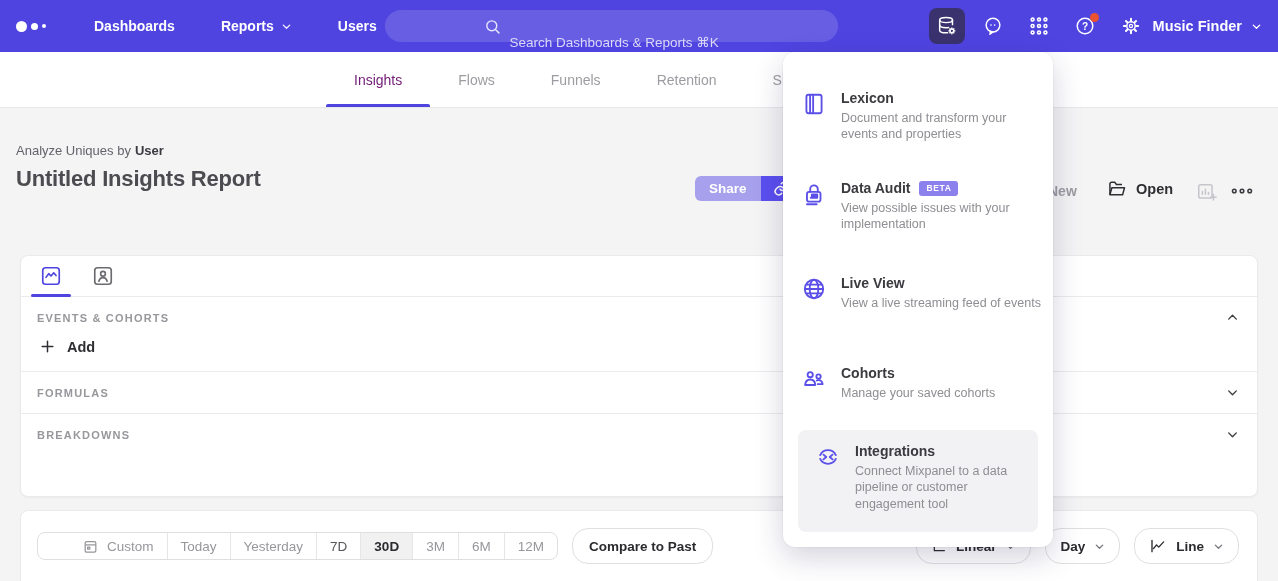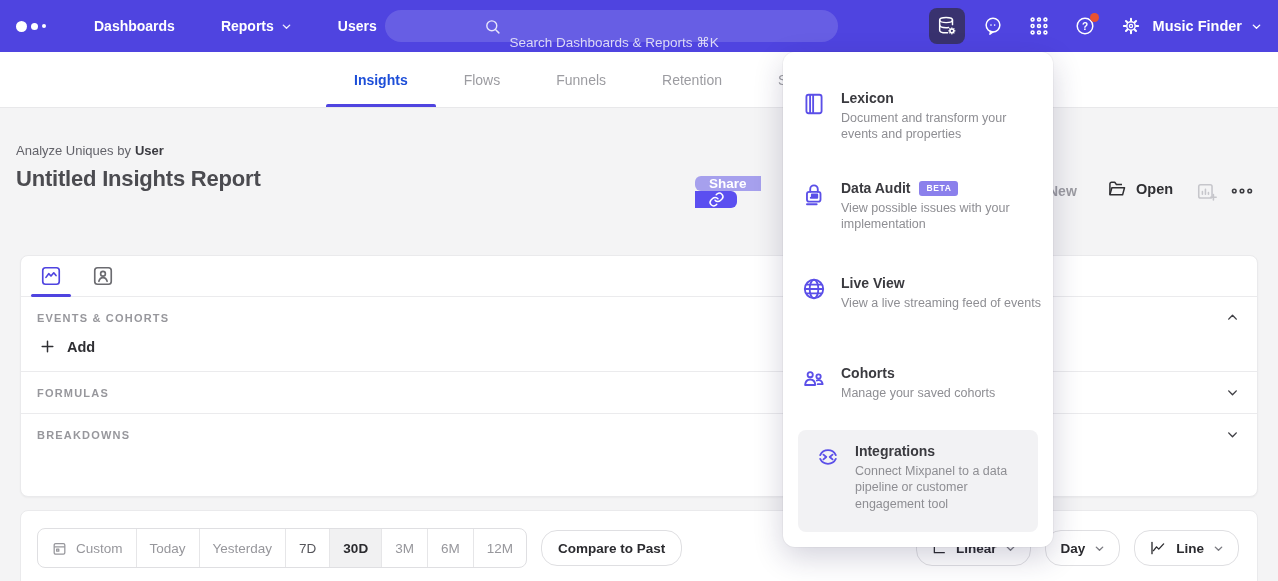--- a/index.html
+++ b/index.html
@@ -27,29 +27,29 @@
   .topicon { width:36px; height:36px; border-radius:8px; display:flex; align-items:center; justify-content:center;
              color:#fff; cursor:pointer; position:relative; }
   .topicon.active { background:#39326f; }
   .reddot { position:absolute; top:5px; right:4px; width:9px; height:9px; border-radius:50%; background:#ea5230; }
   .project { display:flex; align-items:center; gap:9px; color:#fff; font-size:14.5px; font-weight:600; margin-left:4px; cursor:pointer; }
 
   
   .tabbar { position:absolute; left:0; top:52px; width:1278px; height:56px; background:#fff;
             border-bottom:1px solid #e8e8ea; display:flex; align-items:stretch; padding-left:326px; z-index:5; }
   .rtab { padding:0 28px; display:flex; align-items:center; font-size:14px; color:#9c9ca1; cursor:pointer; position:relative; white-space:nowrap; }
-  .rtab.active { color:#1d4ed8; font-weight:700; }
+  .rtab.active { color:#701a75; font-weight:400; }
   .rtab.active::after { content:""; position:absolute; left:0; right:0; bottom:0; height:3px; background:#4f44e0; border-radius:2px 2px 0 0; }
 
   
   .breadcrumb { position:absolute; left:16px; top:143px; font-size:13px; color:#63636a; font-weight:500; }
   .breadcrumb b { color:#3a3a40; font-weight:700; margin-left:4px; }
   .page-title { position:absolute; left:16px; top:166px; font-size:22px; font-weight:600; color:#4b4b50; letter-spacing:-0.2px; }
 
-  .share-split { position:absolute; left:695px; top:176px; height:25px; display:flex; cursor:pointer;flex-direction:column; }
+  .share-split { position:absolute; left:695px; top:176px; height:25px; display:flex; cursor:pointer; }
   .share-main { background:#a6a0ed; color:#fff; font-size:13.5px; font-weight:600; padding:0 14px;
                 display:flex; align-items:center; border-radius:6px 0 0 6px; }
   .share-link { background:#5b4ff0; width:42px; display:flex; align-items:center; justify-content:center;
                 color:#fff; border-radius:0 6px 6px 0; }
   .hdr-new { position:absolute; left:1048px; top:183px; font-size:14px; font-weight:600; color:#9b9ba1; cursor:pointer; }
   .hdr-open { position:absolute; left:1107px; top:179px; display:flex; align-items:center; gap:9px;
               font-size:14.5px; font-weight:600; color:#2f2f33; cursor:pointer; }
   .hdr-chartadd { position:absolute; left:1196px; top:181px; color:#c6c6cb; }
   .hdr-more { position:absolute; left:1230px; top:183px; color:#3a3a3f; cursor:pointer; }
 
@@ -65,21 +65,21 @@
   .chev { color:#3f3f44; }
   .add-row { display:flex; align-items:center; gap:11px; padding:14px 16px 16px 18px; cursor:pointer; }
   .add-row span { font-size:14.5px; font-weight:700; color:#2f2f33; }
   .qrow { height:42px; border-top:1px solid #ebebed; display:flex; align-items:center; justify-content:space-between;
           padding:0 18px 0 16px; cursor:pointer; }
 
   
   .dcard { position:absolute; left:20px; top:510px; width:1238px; height:90px; background:#fff;
            border:1px solid #eaeaec; border-radius:8px; z-index:1; }
   .dbar { display:flex; align-items:center; padding:17px 18px 0 16px; }
-  .seg { display:flex; align-items:stretch; height:40px; border:1px solid #dfdfe2; border-radius:8px; overflow:hidden; background:#fff; }
+  .seg { display:flex; align-items:stretch; height:28px; border:1px solid #dfdfe2; border-radius:8px; overflow:hidden; background:#fff;padding-left:31px; }
   .seg .cell { display:flex; align-items:center; gap:8px; padding:0 13px; font-size:13.5px; color:#97979c;
                border-left:1px solid #e6e6e8; cursor:pointer; white-space:nowrap; }
   .seg .cell:first-child { border-left:none; }
   .seg .cell.dark { color:#55555a; }
   .seg .cell.active { background:#f1f1f2; color:#2b2b2f; font-weight:700; }
   .btn { display:flex; align-items:center; gap:9px; height:36px; padding:0 14px; border:1px solid #dfdfe2;
          border-radius:16px; background:#fff; font-size:13.5px; font-weight:600; color:#2b2b2f; cursor:pointer; white-space:nowrap; }
   .compare { margin-left:14px; padding:0 16px; }
   .right-ctrls { margin-left:auto; display:flex; gap:14px; }
   .chev-s { color:#7a7a80; }

